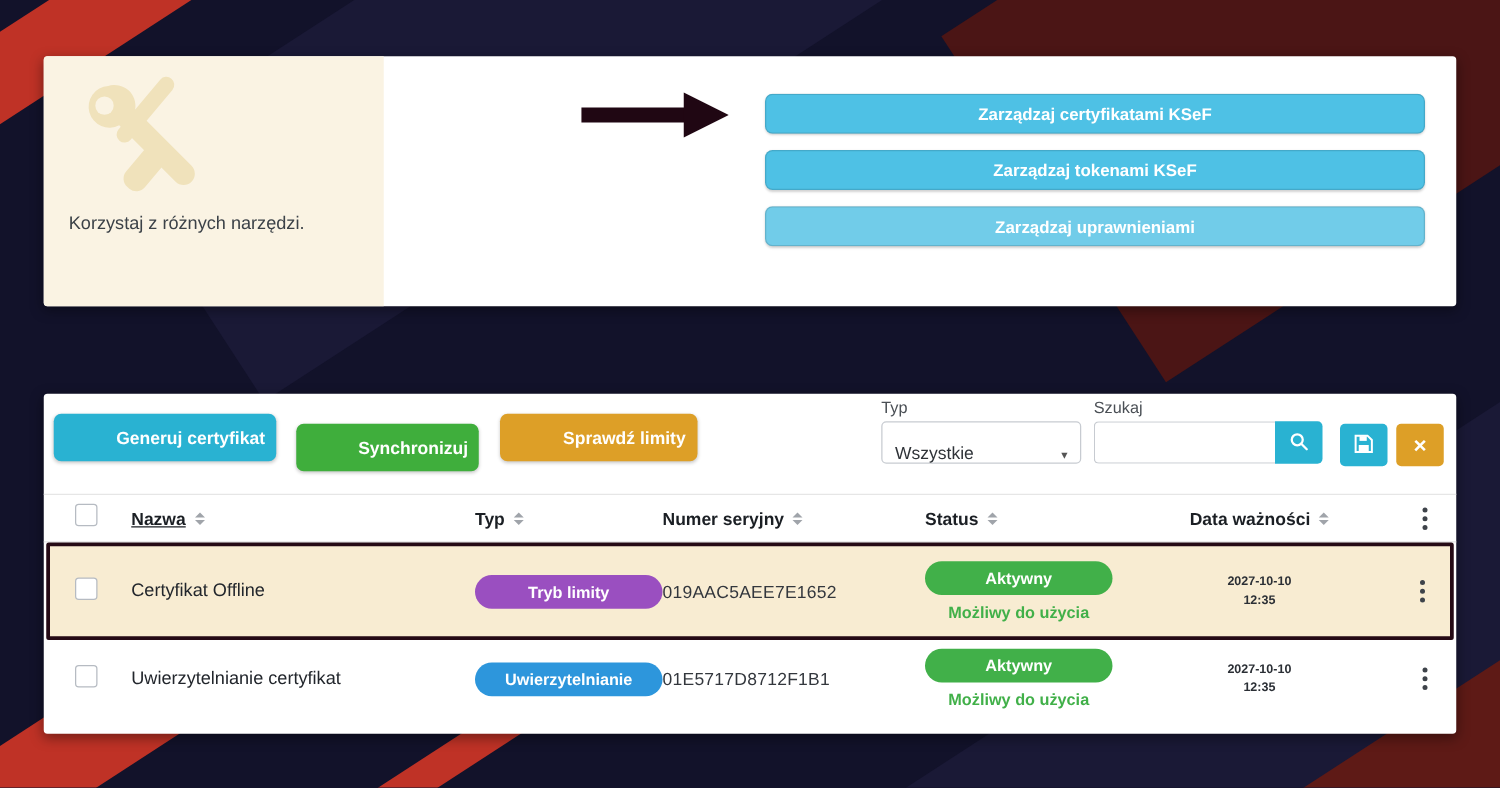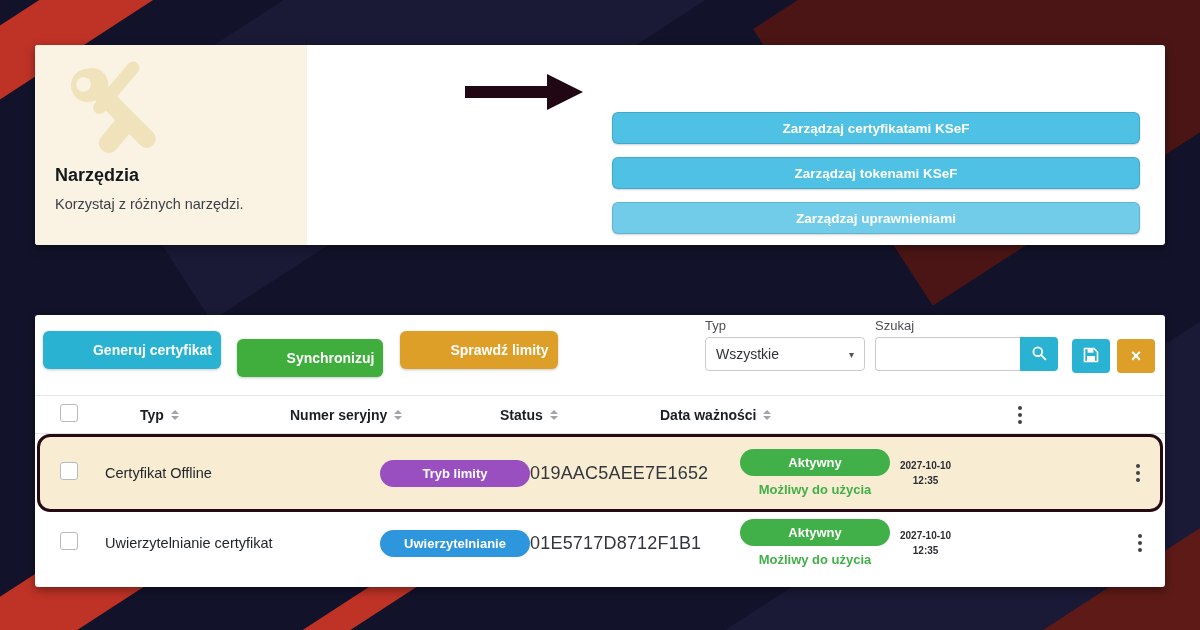--- a/index.html
+++ b/index.html
@@ -41,21 +41,21 @@
   .toolbar{position:relative;height:80px;}
   .btn{position:absolute;border:none;border-radius:6px;color:#fff;font-weight:bold;font-size:14px;
     cursor:pointer;font-family:inherit;box-shadow:0 1px 3px rgba(0,0,0,.22);padding-left:47px;}
   #btn-generate{left:8px;top:16px;width:178px;height:38px;}
   #btn-sync{left:202px;top:24px;width:146px;height:38px;}
   #btn-limits{left:365px;top:16px;width:158px;height:38px;}
 
   .filter{position:absolute;display:flex;flex-direction:column;}
   .filter label{font-size:13px;color:#4a4f55;margin-bottom:4px;}
   #type-filter{left:670px;top:3px;width:160px;}
-  .select{height:34px;border:1px solid #c7cbd1;border-radius:4px;display:flex;align-items:center;
+  .select{height:34px;border:1px solid #c7cbd1;border-radius:4px;display:flex;align-items:flex-end;
     justify-content:space-between;padding:0 10px;font-size:14px;color:#2f3338;background:#fff;
     cursor:pointer;box-sizing:border-box;}
   .chev{font-size:10px;color:#555;}
   #search-filter{left:840px;top:3px;width:183px;}
   .search-group{display:flex;height:34px;}
   .search-group input{width:145px;border:1px solid #c7cbd1;border-right:none;border-radius:4px 0 0 4px;
     padding:0 8px;font-size:14px;font-family:inherit;outline:none;box-sizing:border-box;}
   .icon-btn{width:38px;height:34px;border:none;display:flex;align-items:center;justify-content:center;cursor:pointer;}
   .search-group .icon-btn{border-radius:0 4px 4px 0;}
   #save-btn{position:absolute;left:1037px;top:24px;border-radius:4px;}
@@ -64,39 +64,39 @@
   
   .table{border-top:1px solid #e6e6e6;}
   .row{display:flex;align-items:center;padding-left:25px;box-sizing:border-box;}
   .thead{height:38px;border-bottom:1px solid #e3e3e3;}
   .col{box-sizing:border-box;}
   .c-check{width:45px;}
   .c-name{width:240px;display:flex;align-items:center;}
   .c-type{width:185px;padding-left:35px;display:flex;align-items:center;}
   .c-serial{width:180px;display:flex;align-items:center;}
   .c-status{width:190px;padding-left:30px;display:flex;align-items:center;}
-  .c-date{width:215px;display:flex;align-items:center;}
+  .c-date{width:215px;display:flex;justify-content:center;align-items:center;}
   .c-dots{flex:1;display:flex;justify-content:center;align-items:center;}
 
   .hlabel{font-size:14px;font-weight:bold;color:#1b1f24;}
   .underline{text-decoration:underline;}
   .sort{display:inline-flex;flex-direction:column;gap:2px;margin-left:7px;cursor:pointer;}
   .sort i{width:0;height:0;border-left:4px solid transparent;border-right:4px solid transparent;}
   .sort .up{border-bottom:4px solid #a0a4aa;}
   .sort .down{border-top:4px solid #a0a4aa;}
 
   .checkbox{width:16px;height:16px;border:1.5px solid #b6bbc2;border-radius:3px;background:#fff;
     display:inline-block;cursor:pointer;}
 
   .r1{height:78px;}
   .r2{height:62px;}
-  .highlighted{margin:0 2px;border:3px solid;border-radius:13px;padding-left:20px;}
+  .highlighted{margin:0 2px;border:3px solid;border-radius:2px;padding-left:20px;}
 
   .name{font-size:14.5px;color:#22262c;}
-  .serial{font-size:18px;color:#33373d;letter-spacing:.2px;}
+  .serial{font-size:14px;color:#33373d;letter-spacing:.2px;}
   .pill{display:inline-block;text-align:center;color:#fff;font-weight:bold;font-size:13px;
     border-radius:15px;padding:6px 0;}
   .pill.type{width:160px;}
   .pill.status{width:150px;}
   .status-wrap{display:inline-flex;flex-direction:column;align-items:center;width:150px;}
   .status-note{font-size:13px;font-weight:bold;margin-top:6px;}
   .date-cell{font-size:10px;font-weight:bold;color:#2b2f35;line-height:1.5;text-align:center;}
 
   .dots{display:inline-flex;flex-direction:column;gap:3px;cursor:pointer;padding:4px;}
   .dots i{width:4px;height:4px;border-radius:50%;background:#3e434a;}
@@ -119,33 +119,32 @@
     <div class="tools-icon">
       <svg width="118" height="102" viewBox="0 0 120 104">
         <g fill="#f0e2bb">
           <rect x="56" y="-4" width="13" height="66" rx="6.5" transform="rotate(40 62 29)"></rect>
           <rect x="52" y="56" width="20" height="42" rx="9" transform="rotate(40 62 77)"></rect>
           <path d="M32 10 a17 17 0 1 0 9 32 l46 46 a9 9 0 0 0 13-13 L54 29 a17 17 0 0 0 -22-19z"></path>
         </g>
         <circle cx="29" cy="26" r="7.5" fill="#faf3e3"></circle>
       </svg>
     </div>
-    <h2>Narzędzia</h2>
     <p>Korzystaj z różnych narzędzi.</p>
   </div>
 
   <div class="arrow">
     <svg width="118" height="38" viewBox="0 0 118 38">
       <rect x="0" y="13" width="86" height="12" fill="#200713"></rect>
       <polygon points="82,1 82,37 118,19" fill="#200713"></polygon>
     </svg>
   </div>
 
   <div class="actions">
-    <button class="action-btn" style="background: rgb(78, 193, 229); margin-top: 37px;">Zarządzaj certyfikatami KSeF</button>
+    <button class="action-btn" style="background: rgb(78, 193, 229);">Zarządzaj certyfikatami KSeF</button>
     <button class="action-btn" style="background: rgb(78, 193, 229); text-align: center;">Zarządzaj tokenami KSeF</button>
     <button class="action-btn" style="background: rgb(113, 204, 233);">Zarządzaj uprawnieniami</button>
   </div>
 </section>
 
 <section class="panel bottom-panel">
   <div class="toolbar">
     <button class="btn" id="btn-generate" style="background: rgb(41, 178, 210);">Generuj certyfikat</button>
     <button class="btn" id="btn-sync" style="background: rgb(63, 174, 60);">Synchronizuj</button>
     <button class="btn" id="btn-limits" style="background: rgb(221, 159, 39);">Sprawdź limity</button>
@@ -184,20 +183,27 @@
     </button>
     <button class="icon-btn" id="close-btn" style="background: rgb(221, 159, 39);">
       <span>×</span>
     </button>
   </div>
 
   <div class="table">
 
     <div class="row thead">
       <div class="col c-check"><span class="checkbox"></span></div>
+      <div class="col c-name">
+        <span class="hlabel underline">Nazwa</span>
+        <span class="sort">
+            <i class="up"></i>
+            <i class="down"></i>
+          </span>
+      </div>
       <div class="col c-type">
         <span class="hlabel">Typ</span>
         <span class="sort">
             <i class="up"></i>
             <i class="down"></i>
           </span>
       </div>
       <div class="col c-serial">
         <span class="hlabel">Numer seryjny</span>
         <span class="sort">

